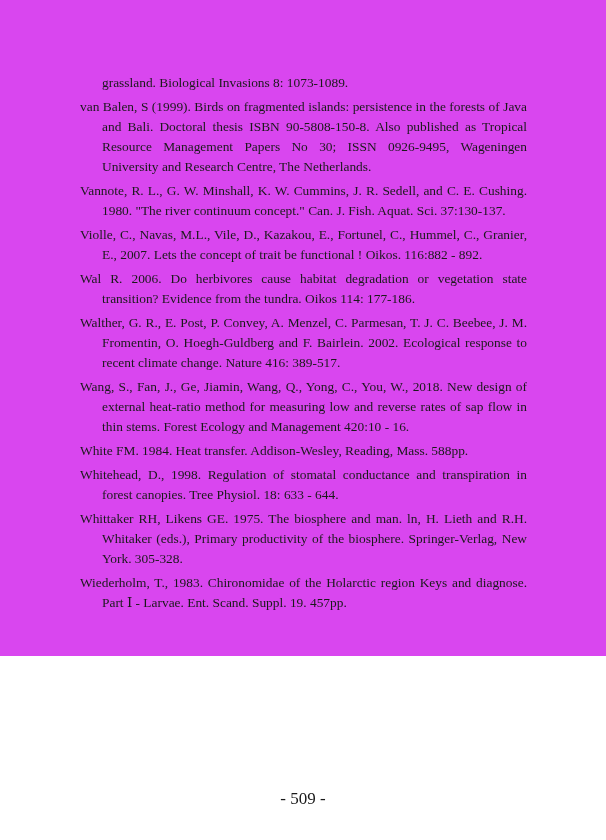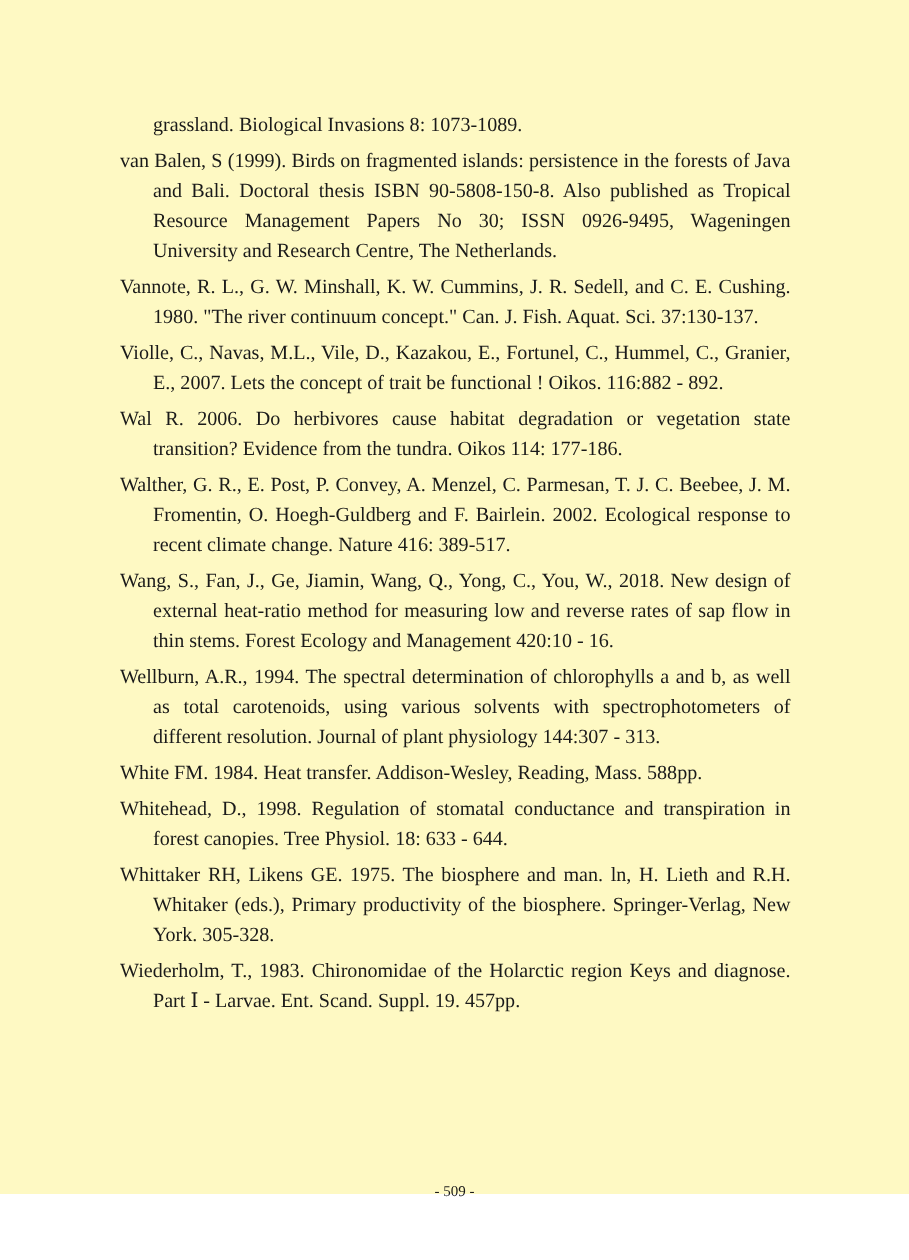--- a/index.html
+++ b/index.html
@@ -1,52 +1,51 @@
 <!DOCTYPE html>
 <html><head>
 <meta charset="utf-8">
 <style>
   html, body { margin: 0; padding: 0; background: #ffffff; }
   body { width: 606px; height: 840px; position: relative; overflow: hidden; }
   .page {
-    position: absolute; left: 0; top: 0; width: 606px; height: 796px;
-    background: #fef9c3; color: #1a1a1a;
+    position: absolute; left: 0; top: 0; width: 606px; height: 656px;
+    background: #d946ef; color: #1a1a1a;
     font-family: "DejaVu Serif", "Liberation Serif", serif;
   }
   .refs {
     position: absolute; left: 80px; top: 73px; width: 447px;
     font-family: "Liberation Serif", "DejaVu Serif", serif;
     font-size: 13.4px; line-height: 20px;
   }
   .ref {
     margin: 0 0 4px 0;
     padding-left: 22px; text-indent: -22px;
     text-align: justify;
   }
   .ref.cont { text-indent: 0; padding-left: 22px; }
   .ref.last-left { text-align-last: left; }
   .page-number {
     position: absolute; left: 0; width: 606px; top: 789px;
     text-align: center;
     font-family: "Liberation Serif", "DejaVu Serif", serif;
-    font-size: 10px;
+    font-size: 17px;
   }
 </style>
 </head>
 <body>
 
 <div class="page">
   <div class="refs">
     <p class="ref cont">grassland. Biological Invasions 8: 1073-1089.</p>
     <p class="ref last-left">van Balen, S (1999). Birds on fragmented islands: persistence in the forests of Java and Bali. Doctoral thesis ISBN 90-5808-150-8. Also published as Tropical Resource Management Papers No 30; ISSN 0926-9495, Wageningen University and Research Centre, The Netherlands.</p>
     <p class="ref last-left">Vannote, R. L., G. W. Minshall, K. W. Cummins, J. R. Sedell, and C. E. Cushing. 1980. "The river continuum concept." Can. J. Fish. Aquat. Sci. 37:130-137.</p>
     <p class="ref last-left">Violle, C., Navas, M.L., Vile, D., Kazakou, E., Fortunel, C., Hummel, C., Granier, E., 2007. Lets the concept of trait be functional ! Oikos. 116:882 - 892.</p>
     <p class="ref last-left">Wal R. 2006. Do herbivores cause habitat degradation or vegetation state transition? Evidence from the tundra. Oikos 114: 177-186.</p>
     <p class="ref last-left">Walther, G. R., E. Post, P. Convey, A. Menzel, C. Parmesan, T. J. C. Beebee, J. M. Fromentin, O. Hoegh-Guldberg and F. Bairlein. 2002. Ecological response to recent climate change. Nature 416: 389-517.</p>
     <p class="ref last-left">Wang, S., Fan, J., Ge, Jiamin, Wang, Q., Yong, C., You, W., 2018. New design of external heat-ratio method for measuring low and reverse rates of sap flow in thin stems. Forest Ecology and Management 420:10 - 16.</p>
-    <p class="ref last-left">Wellburn, A.R., 1994. The spectral determination of chlorophylls a and b, as well as total carotenoids, using various solvents with spectrophotometers of different resolution. Journal of plant physiology 144:307 - 313.</p>
     <p class="ref last-left">White FM. 1984. Heat transfer. Addison-Wesley, Reading, Mass. 588pp.</p>
     <p class="ref last-left">Whitehead, D., 1998. Regulation of stomatal conductance and transpiration in forest canopies. Tree Physiol. 18: 633 - 644.</p>
     <p class="ref last-left">Whittaker RH, Likens GE. 1975. The biosphere and man. ln, H. Lieth and R.H. Whitaker (eds.), Primary productivity of the biosphere. Springer-Verlag, New York. 305-328.</p>
     <p class="ref last-left">Wiederholm, T., 1983. Chironomidae of the Holarctic region Keys and diagnose. Part Ⅰ - Larvae. Ent. Scand. Suppl. 19. 457pp.</p>
   </div>
   <div class="page-number">- 509 -</div>
 </div>
 
 </body></html>

